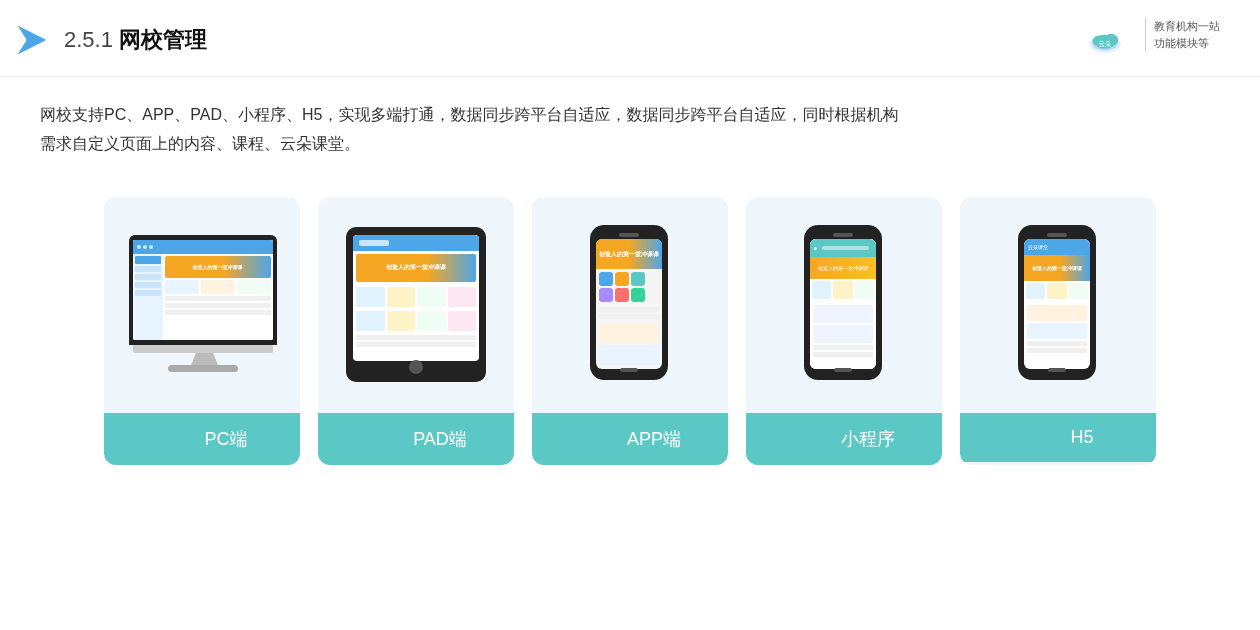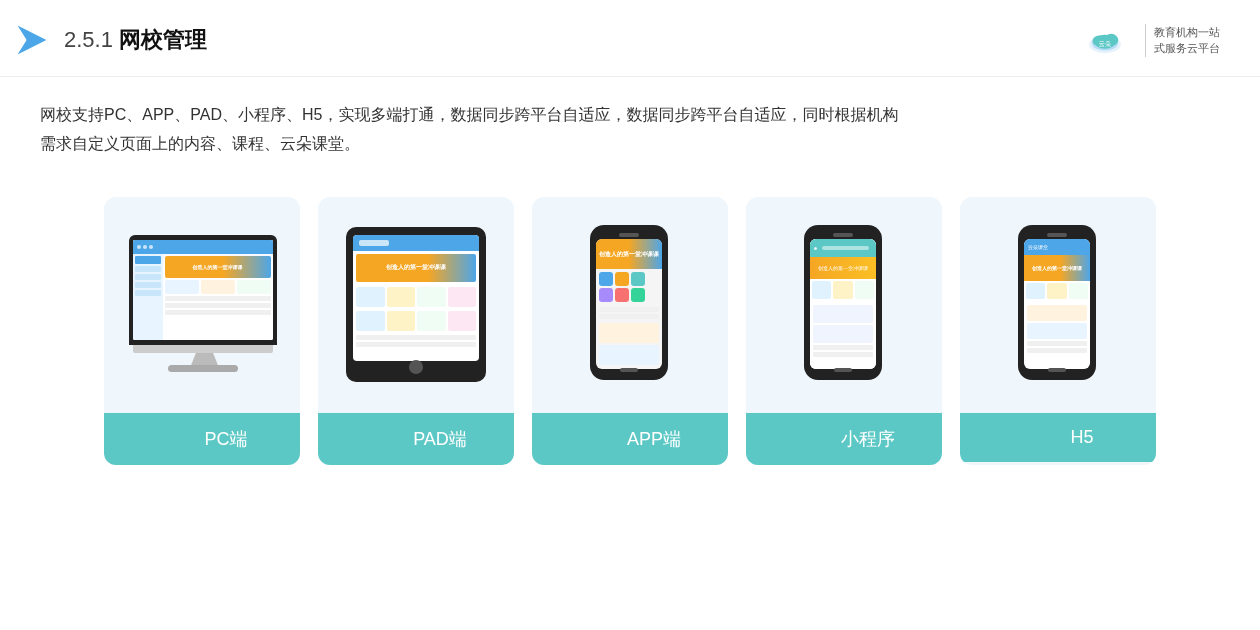--- a/index.html
+++ b/index.html
@@ -54,21 +54,21 @@
     }
 
     .header-right {
       display: flex;
       align-items: center;
       gap: 8px;
     }
 
     .brand-logo {
       display: flex;
-      align-items: center;
+      align-items: flex-start;
       gap: 18px;
     }
 
     .brand-icon {
       width: 44px;
       height: 44px;
     }
 
     .brand-text {
       display: flex;
@@ -460,21 +460,21 @@
         <svg class="brand-icon" viewBox="0 0 50 50" xmlns="http://www.w3.org/2000/svg">
           <ellipse cx="25" cy="30" rx="18" ry="10" fill="#4da6e8" opacity="0.15"></ellipse>
           <ellipse cx="25" cy="28" rx="15" ry="9" fill="#4da6e8" opacity="0.3"></ellipse>
           <ellipse cx="25" cy="27" rx="12" ry="8" fill="#5bc8c5"></ellipse>
           <ellipse cx="18" cy="26" rx="7" ry="6" fill="#5bc8c5"></ellipse>
           <ellipse cx="32" cy="25" rx="8" ry="7" fill="#5bc8c5"></ellipse>
           <text x="25" y="32" text-anchor="middle" font-size="7" fill="#fff" font-family="sans-serif">云朵</text>
         </svg>
         <div class="brand-text">
           <span>教育机构一站</span>
-          <span>式服务云平台</span>
+          <span>功能模块等</span>
         </div>
       </div>
     </div>
   </div>
 
   <div class="description">
     <div>网校支持PC、APP、PAD、小程序、H5，实现多端打通，数据同步跨平台自适应，数据同步跨平台自适应，同时根据机构</div>
     <div>需求自定义页面上的内容、课程、云朵课堂。</div>
   </div>
 

